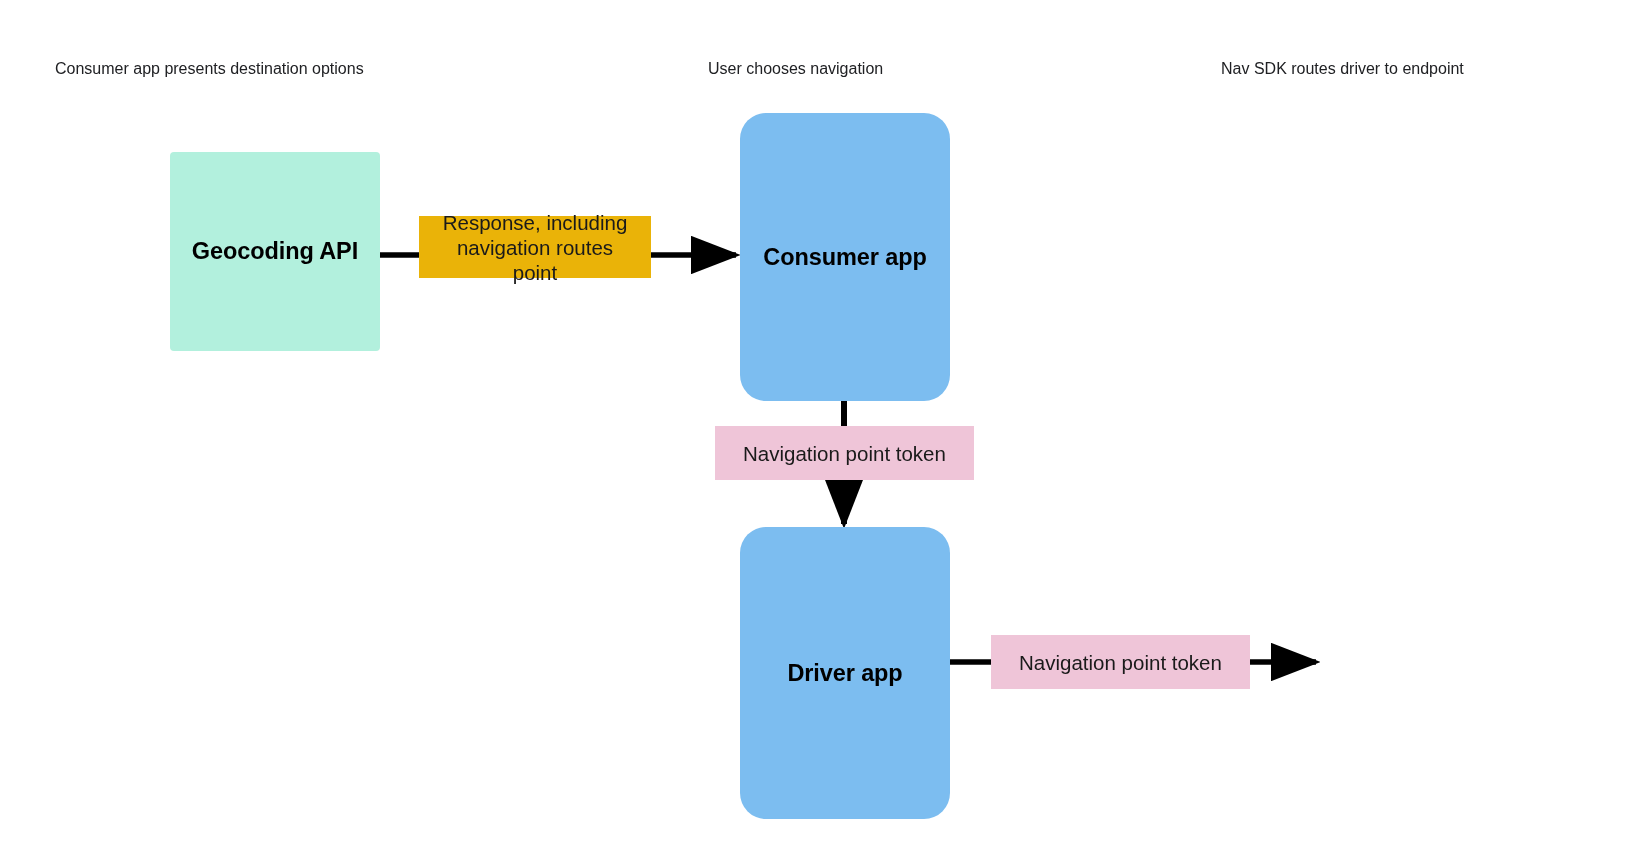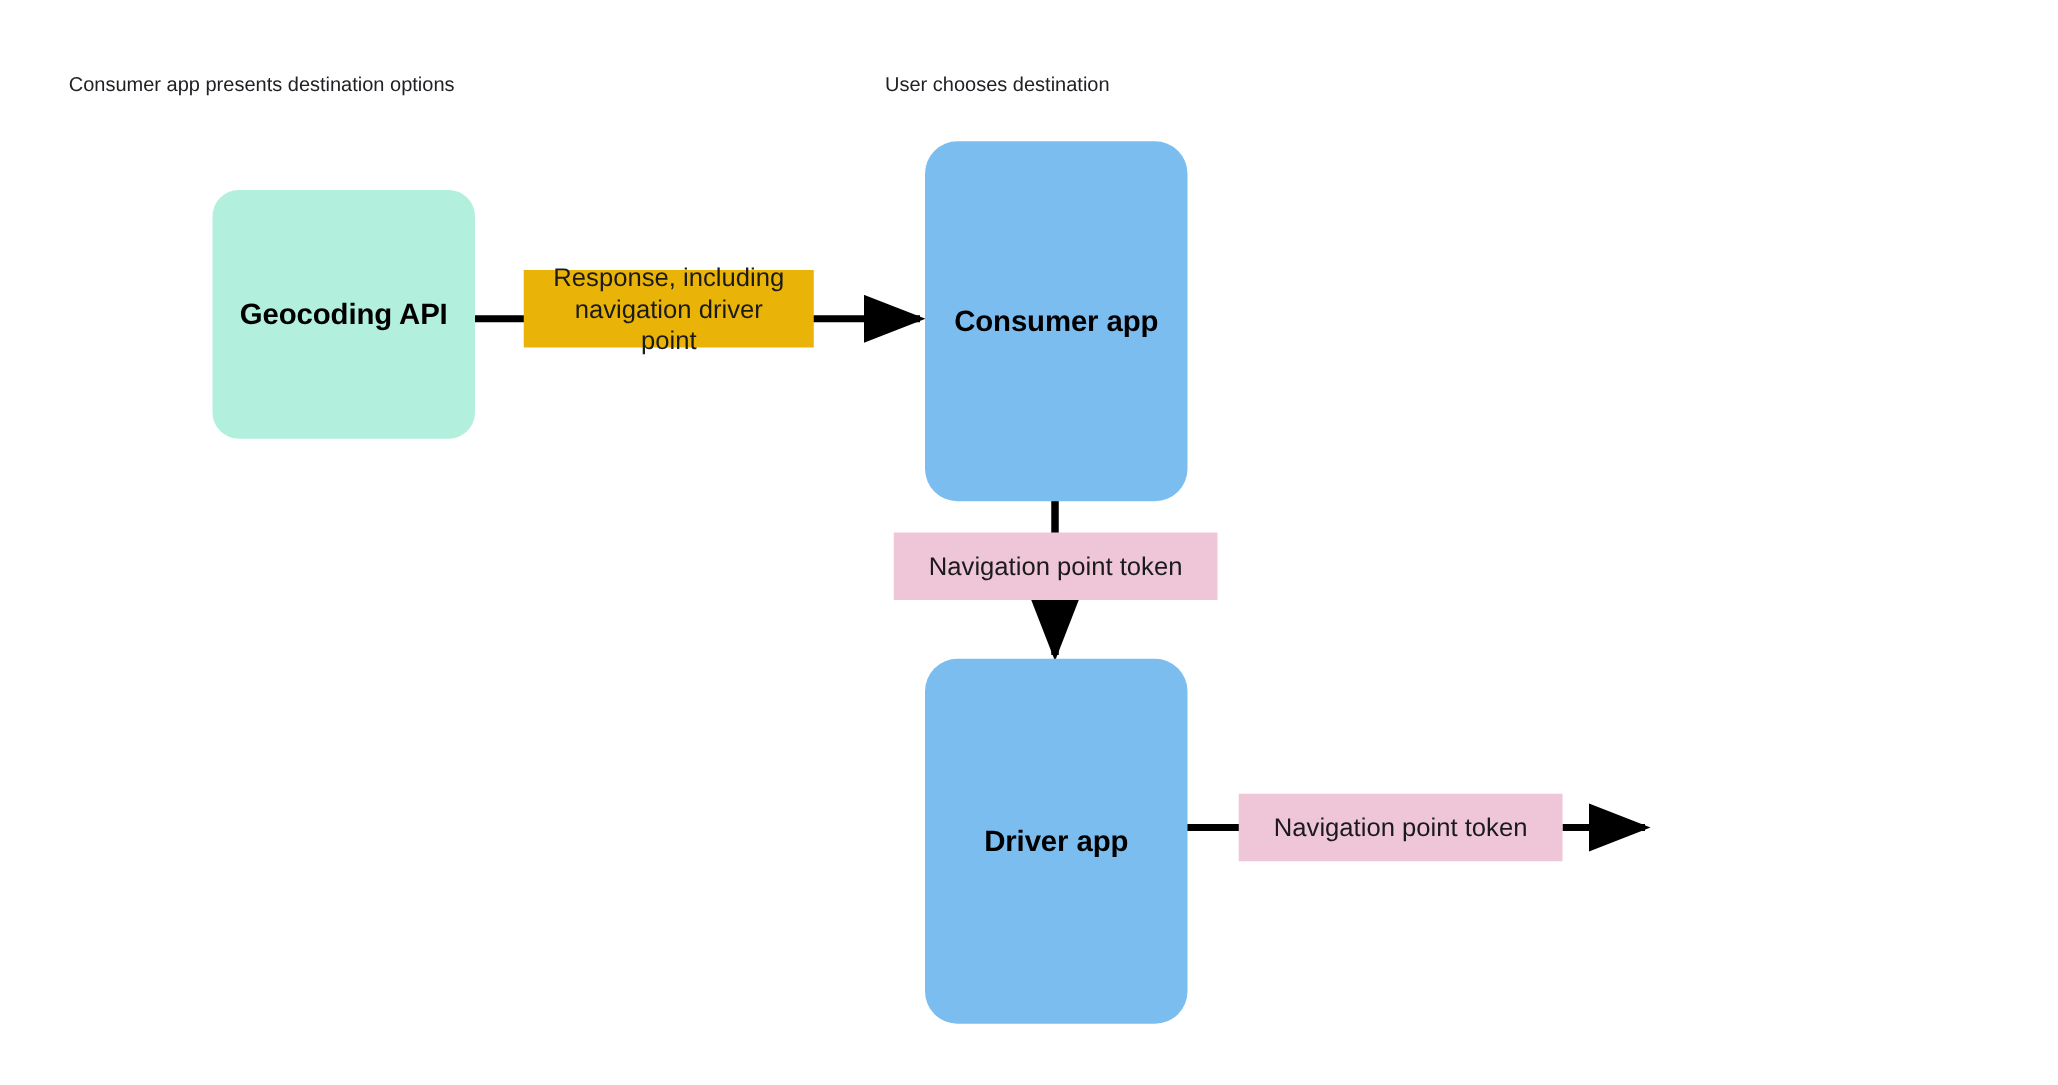--- a/index.html
+++ b/index.html
@@ -88,40 +88,41 @@
 
     <line x1="844" y1="479" x2="844" y2="524" stroke="#000000" stroke-width="6" marker-end="url(#arrowhead)"></line>
 
     <line x1="948" y1="662" x2="992" y2="662" stroke="#000000" stroke-width="5.5"></line>
 
     <line x1="1250" y1="662" x2="1316" y2="662" stroke="#000000" stroke-width="5.5" marker-end="url(#arrowhead)"></line>
   </svg>
 
   <div class="col-header" style="left:55px; top:55px;">Consumer app presents destination options</div>
 
-  <div class="col-header" style="left:708px; top:55px;">User chooses destination</div>
+  <div class="col-header" style="left:708px; top:55px;">User chooses navigation</div>
 
+  <div class="col-header" style="left:1221px; top:55px;">Nav SDK routes driver to endpoint</div>
 
-  <div class="node" style="left:170px; top:152px; width:210px; height:199px; background:#B2F0DD; border-radius:21px;">
+  <div class="node" style="left:170px; top:152px; width:210px; height:199px; background:#B2F0DD; border-radius:4px;">
     <span class="node-label">Geocoding API</span>
   </div>
 
   <div class="node" style="left:740px; top:113px; width:210px; height:288px; background:#7CBDF0; border-radius:26px;">
     <span class="node-label">Consumer app</span>
   </div>
 
   <div class="node" style="left:740px; top:527px; width:210px; height:292px; background:#7CBDF0; border-radius:26px;">
     <span class="node-label">Driver app</span>
   </div>
 
 
   <div class="edge-label" style="left:419px; top:216px; width:232px; height:62px; background:#eab308;">
     <span class="edge-label-text">
       <span>Response, including</span><br>
-      <span>navigation driver</span><br>
+      <span>navigation routes</span><br>
       <span>point</span>
     </span>
   </div>
 
   <div class="edge-label" style="left:715px; top:426px; width:259px; height:54px; background:#EFC5D8;">
     <span class="edge-label-text">Navigation point token</span>
   </div>
 
   <div class="edge-label" style="left:991px; top:635px; width:259px; height:54px; background:#EFC5D8;">
     <span class="edge-label-text">Navigation point token</span>

